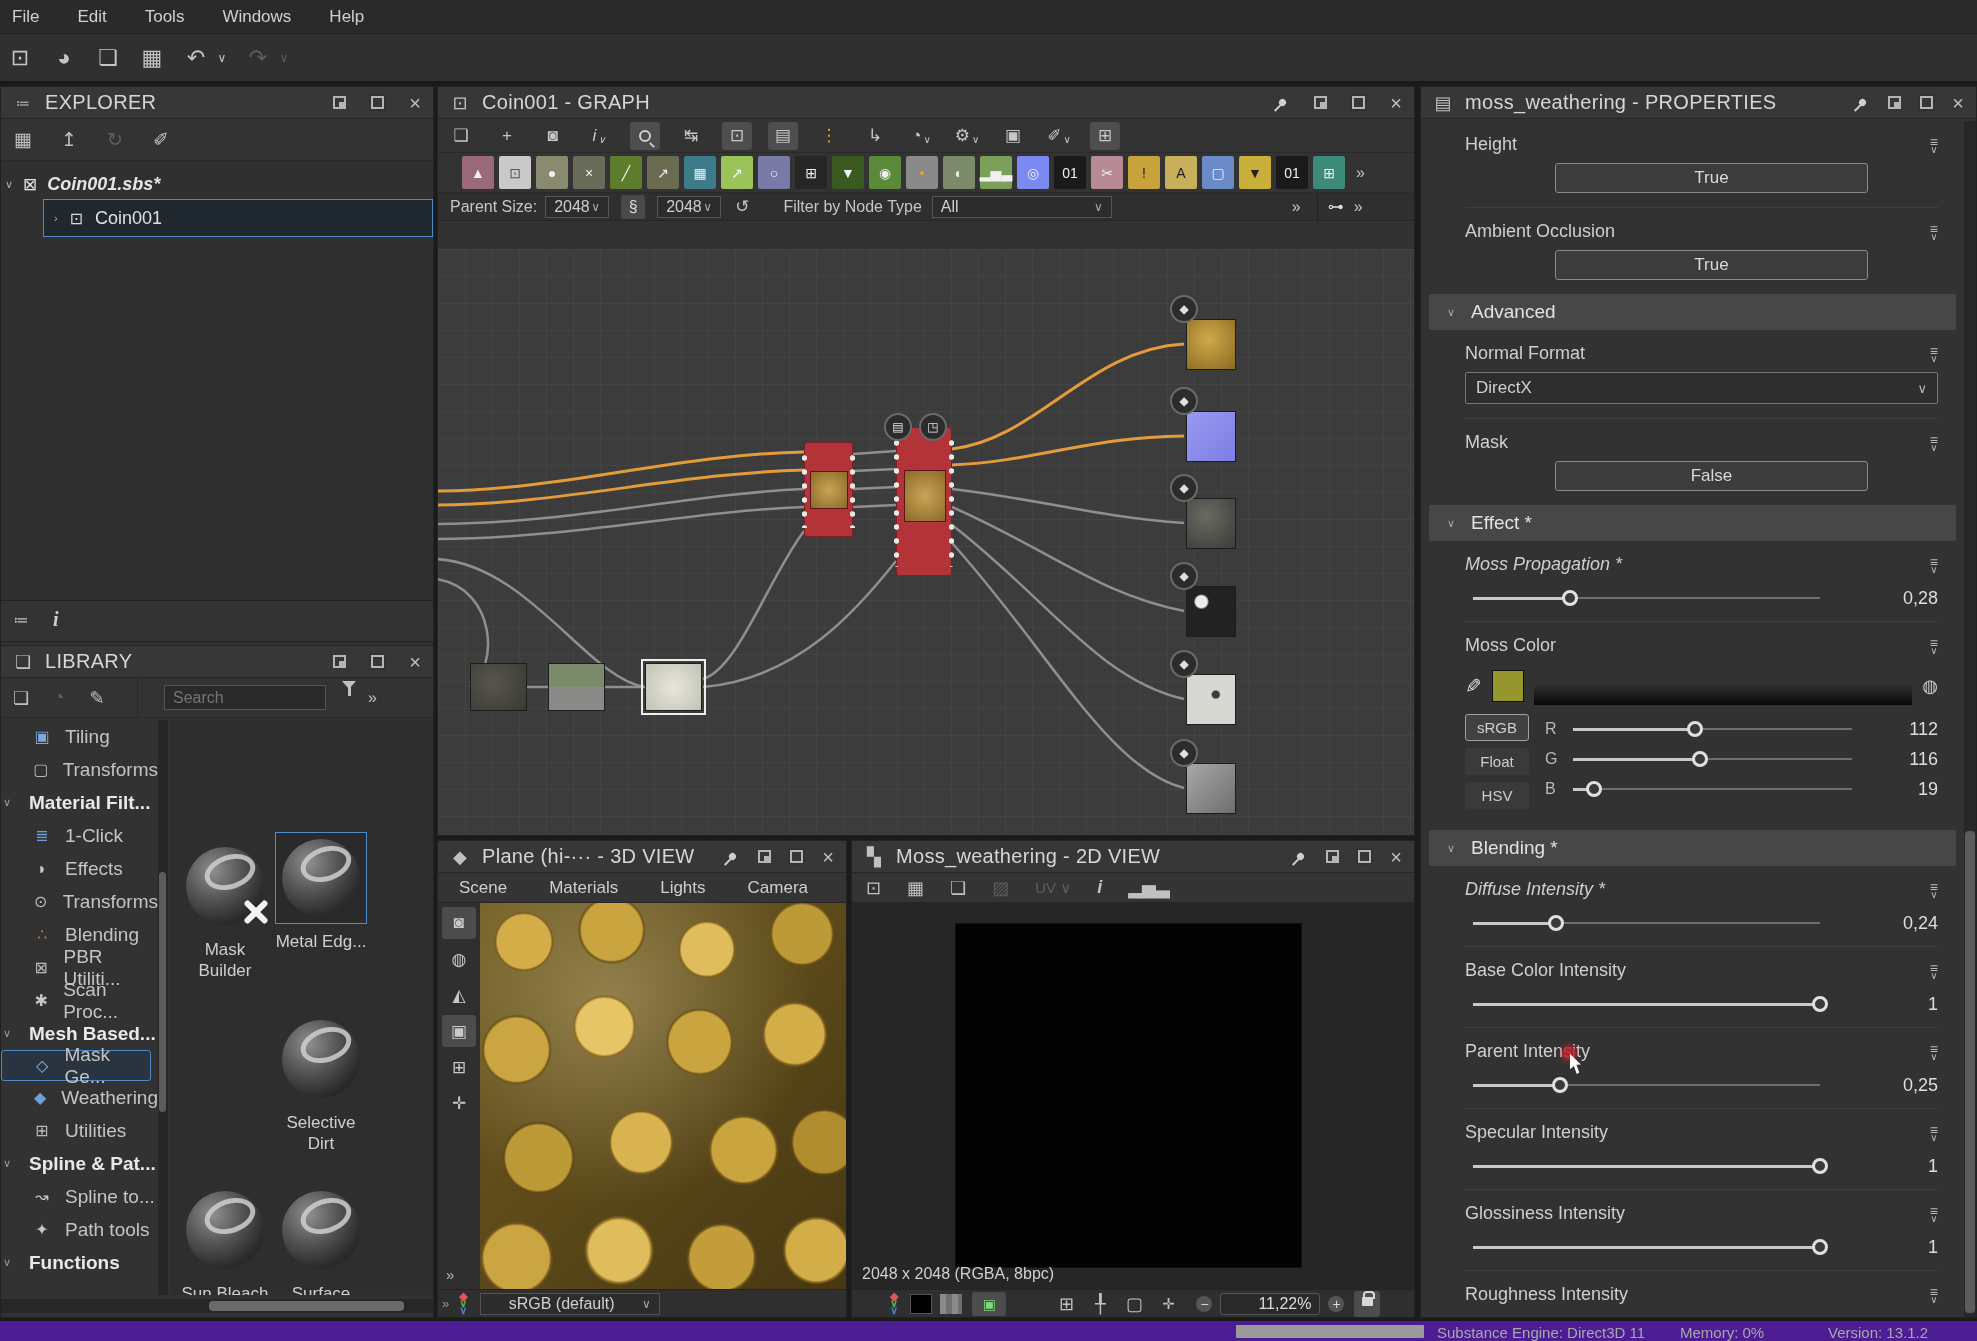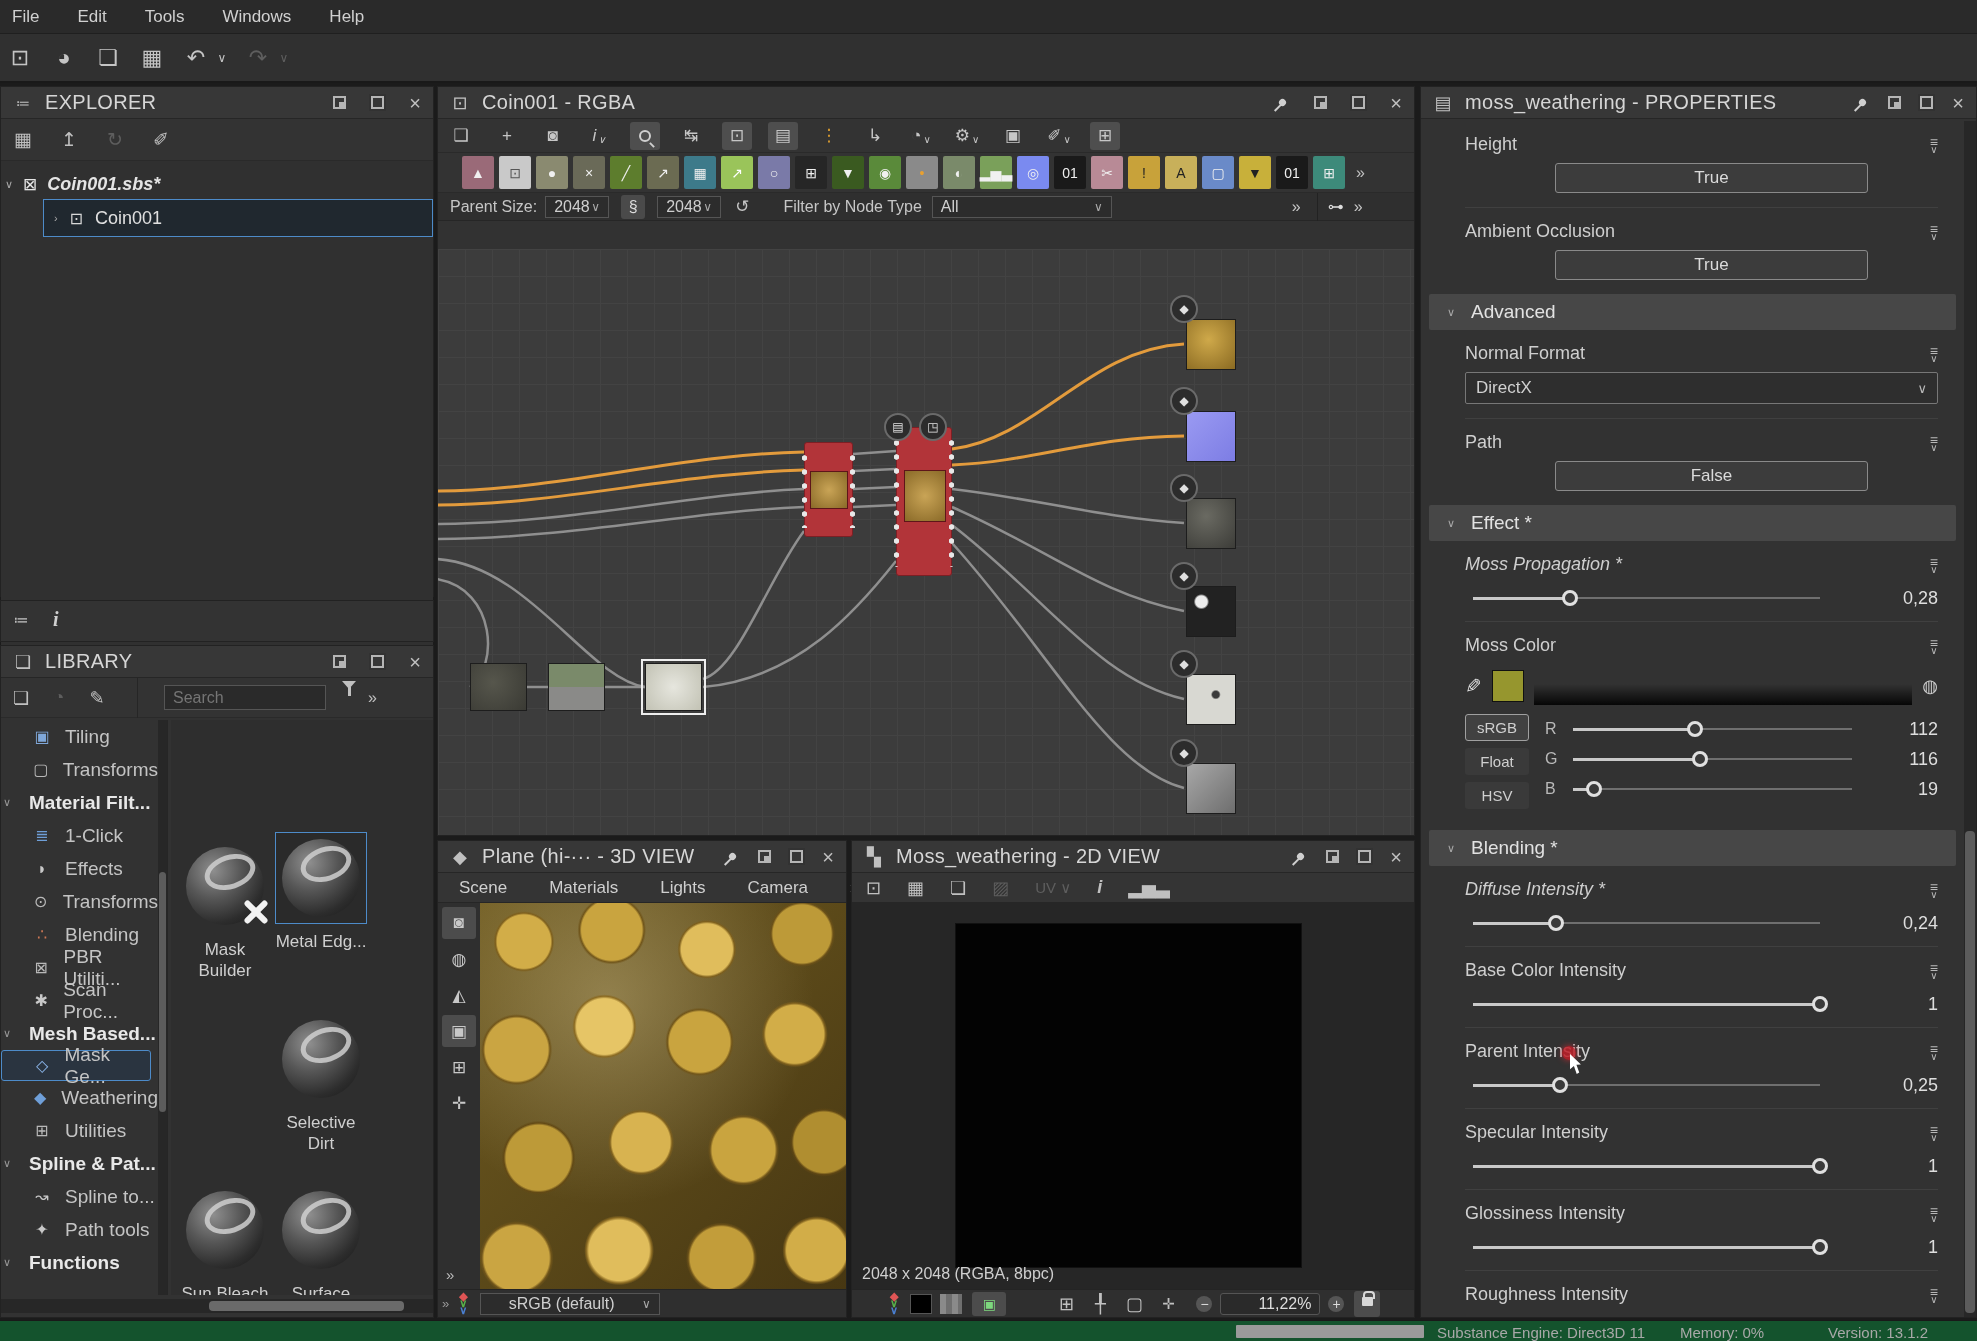--- a/index.html
+++ b/index.html
@@ -112,21 +112,21 @@
   .pval { width:72px; text-align:right; font-size:18px; color:#dedede; }
   .modebtn { width:64px; height:27px; border-radius:3px; background:#3a3a3a; color:#cfcfcf;
      font-size:15px; display:flex; align-items:center; justify-content:center; border:1px solid transparent; margin-bottom:7px;}
   .modebtn.on { border-color:#a0a0a0; background:#414141; }
   .chrow { display:flex; align-items:center; height:30px; }
   .chrow .cl { width:20px; font-size:16px; color:#b9b9b9; }
   
   .vsb { position:absolute; width:9px; background:#272727; }
   .vsb .thumb { position:absolute; left:1px; right:1px; background:#5c5c5c; border-radius:4px; }
   
-  #statusbar { position:absolute; left:0; top:1320px; width:100%; height:21px; background:#14532d;
+  #statusbar { position:absolute; left:0; top:1320px; width:100%; height:21px; background:#4c1d95;
     border-top:1px solid #191919; font-size:15px; color:#a8a8a8; display:flex; align-items:center; }
   
   .ntile { width:32px; height:33px; border-radius:2px; display:flex; align-items:center;
      justify-content:center; color:#f0f0f0; font-size:14px; flex:none; }
   .gtb1 { display:flex; align-items:center; gap:16px; height:34px; padding-left:8px; background:#333333;
      border-bottom:1px solid #2a2a2a;}
   .gtb1 .g1 { width:30px; height:28px; display:flex; align-items:center; justify-content:center;
      color:#c6c6c6; font-size:17px; border-radius:3px; }
   .g1.on { background:#4e4e4e; }
   .gtb2 { display:flex; align-items:center; gap:5px; height:40px; padding-left:24px; background:#333333;
@@ -328,21 +328,21 @@
     </div>
 
   <div style="position:absolute;left:0;bottom:4px;right:0;height:14px;background:#272727;">
     <div style="position:absolute;left:208px;width:195px;top:2px;bottom:2px;background:#6a6a6a;border-radius:4px;"></div>
   </div>
 </div>
 
 <div class="panel" style="left:437px;top:86px;width:978px;height:750px;">
   <div class="phead">
     <span class="tbi">⊡</span>
-    <span class="ptitle">Coin001 - RGBA</span>
+    <span class="ptitle">Coin001 - GRAPH</span>
     <span class="wctrl">
       <span class="wc">
           <span class="icon-pin"></span>
         </span>
       <span class="wc">
           <span class="wc-float"></span>
         </span>
       <span class="wc">
           <span class="wc-max"></span>
         </span>
@@ -638,21 +638,21 @@
       <div class="prow-label">
         <span>Normal Format</span>
         <span class="preset">≡<span class="pv">∨</span></span>
       </div>
       <div class="pselect">
         <span>DirectX</span>
         <span class="cv">∨</span>
       </div>
       <div class="pdivider"></div>
       <div class="prow-label">
-        <span>Path</span>
+        <span>Mask</span>
         <span class="preset">≡<span class="pv">∨</span></span>
       </div>
       <div class="pbtn">False</div>
       <div class="psection">
         <span class="chev">∨</span>
         <span>Effect *</span>
       </div>
       <div class="prow-label">
         <span style="font-style: italic;">Moss Propagation *</span>
         <span class="preset">≡<span class="pv">∨</span></span>

